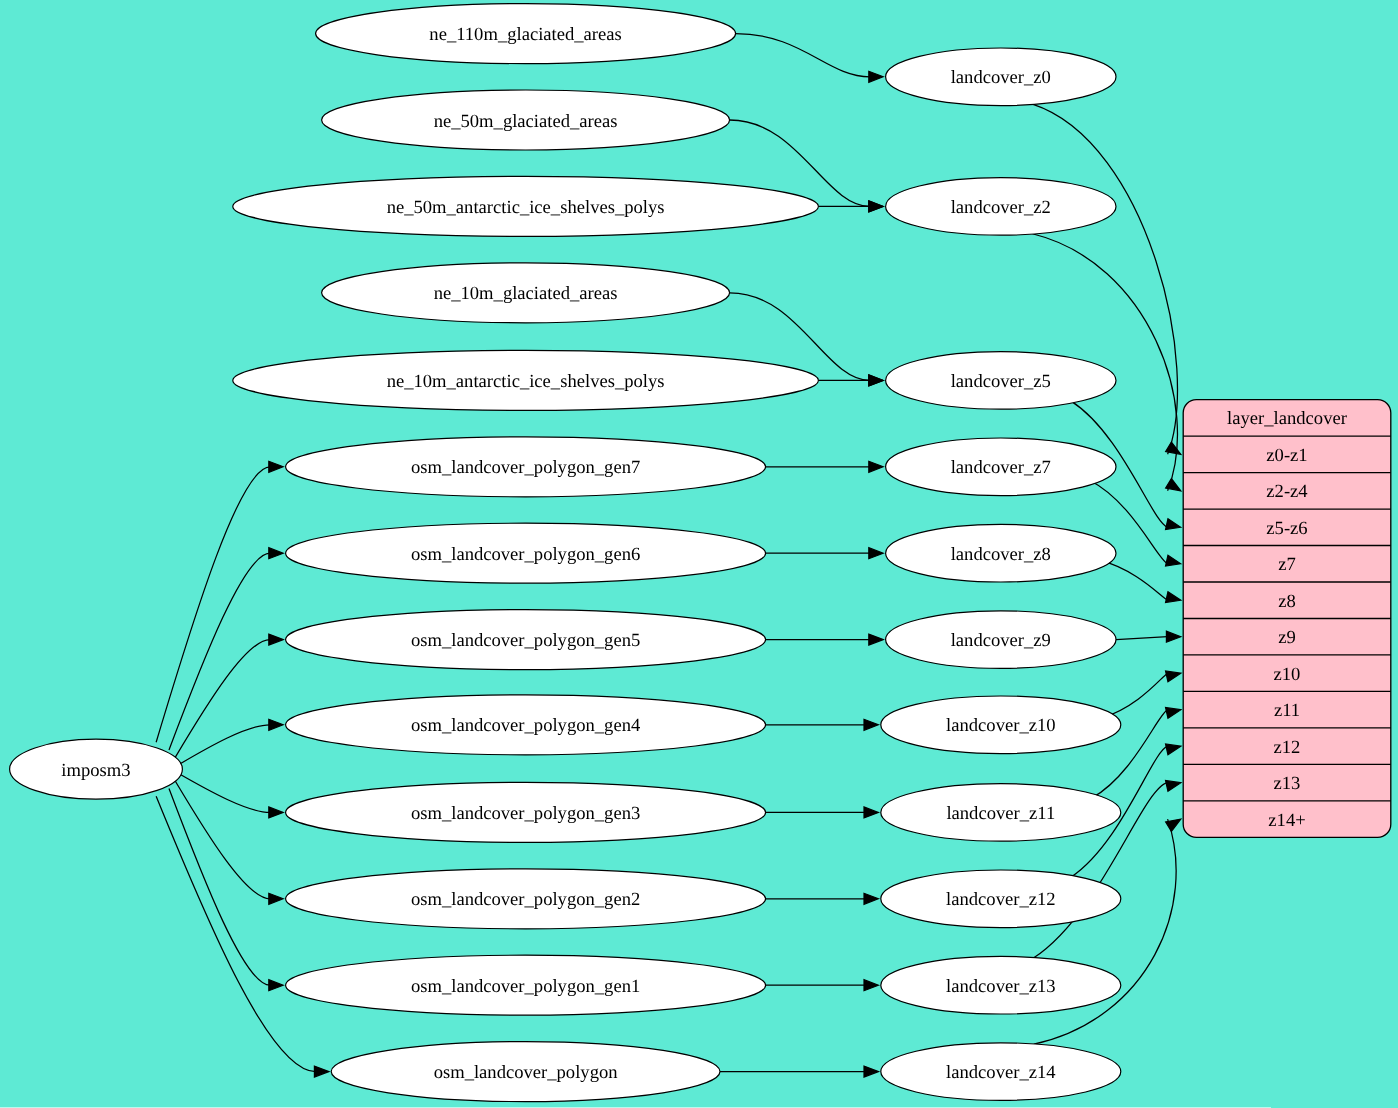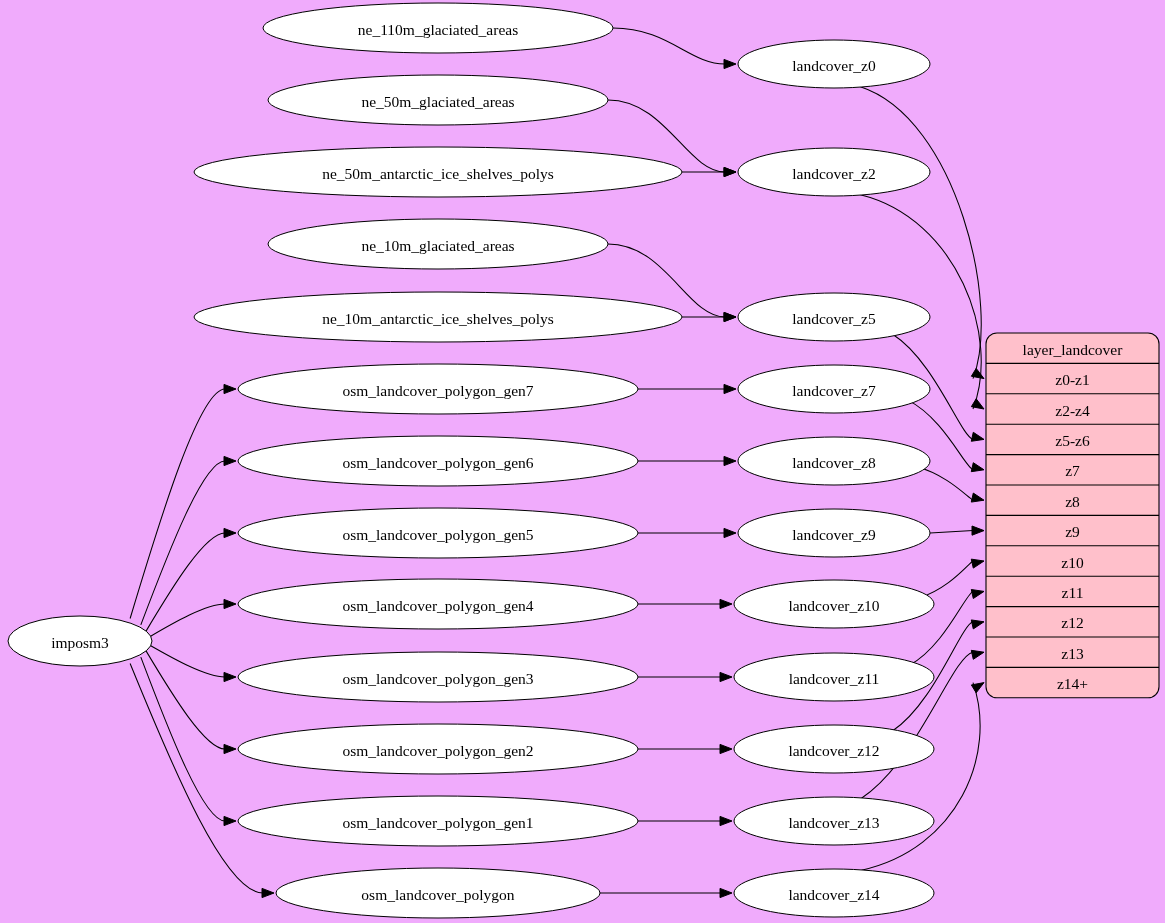--- a/index.html
+++ b/index.html
@@ -4,21 +4,21 @@
 <style>
   html, body {
     margin: 0;
     padding: 0;
     background: #ffffff;
   }
   #canvas {
     position: relative;
     width: 1165px;
     height: 923px;
-    background: #f0abfc;
+    background: #5eead4;
     font-family: "Liberation Serif", "DejaVu Serif", serif;
     overflow: hidden;
   }
   svg#graph {
     position: absolute;
     top: 0; left: 0;
     width: 1165px;
     height: 923px;
   }
   .node-ellipse {

